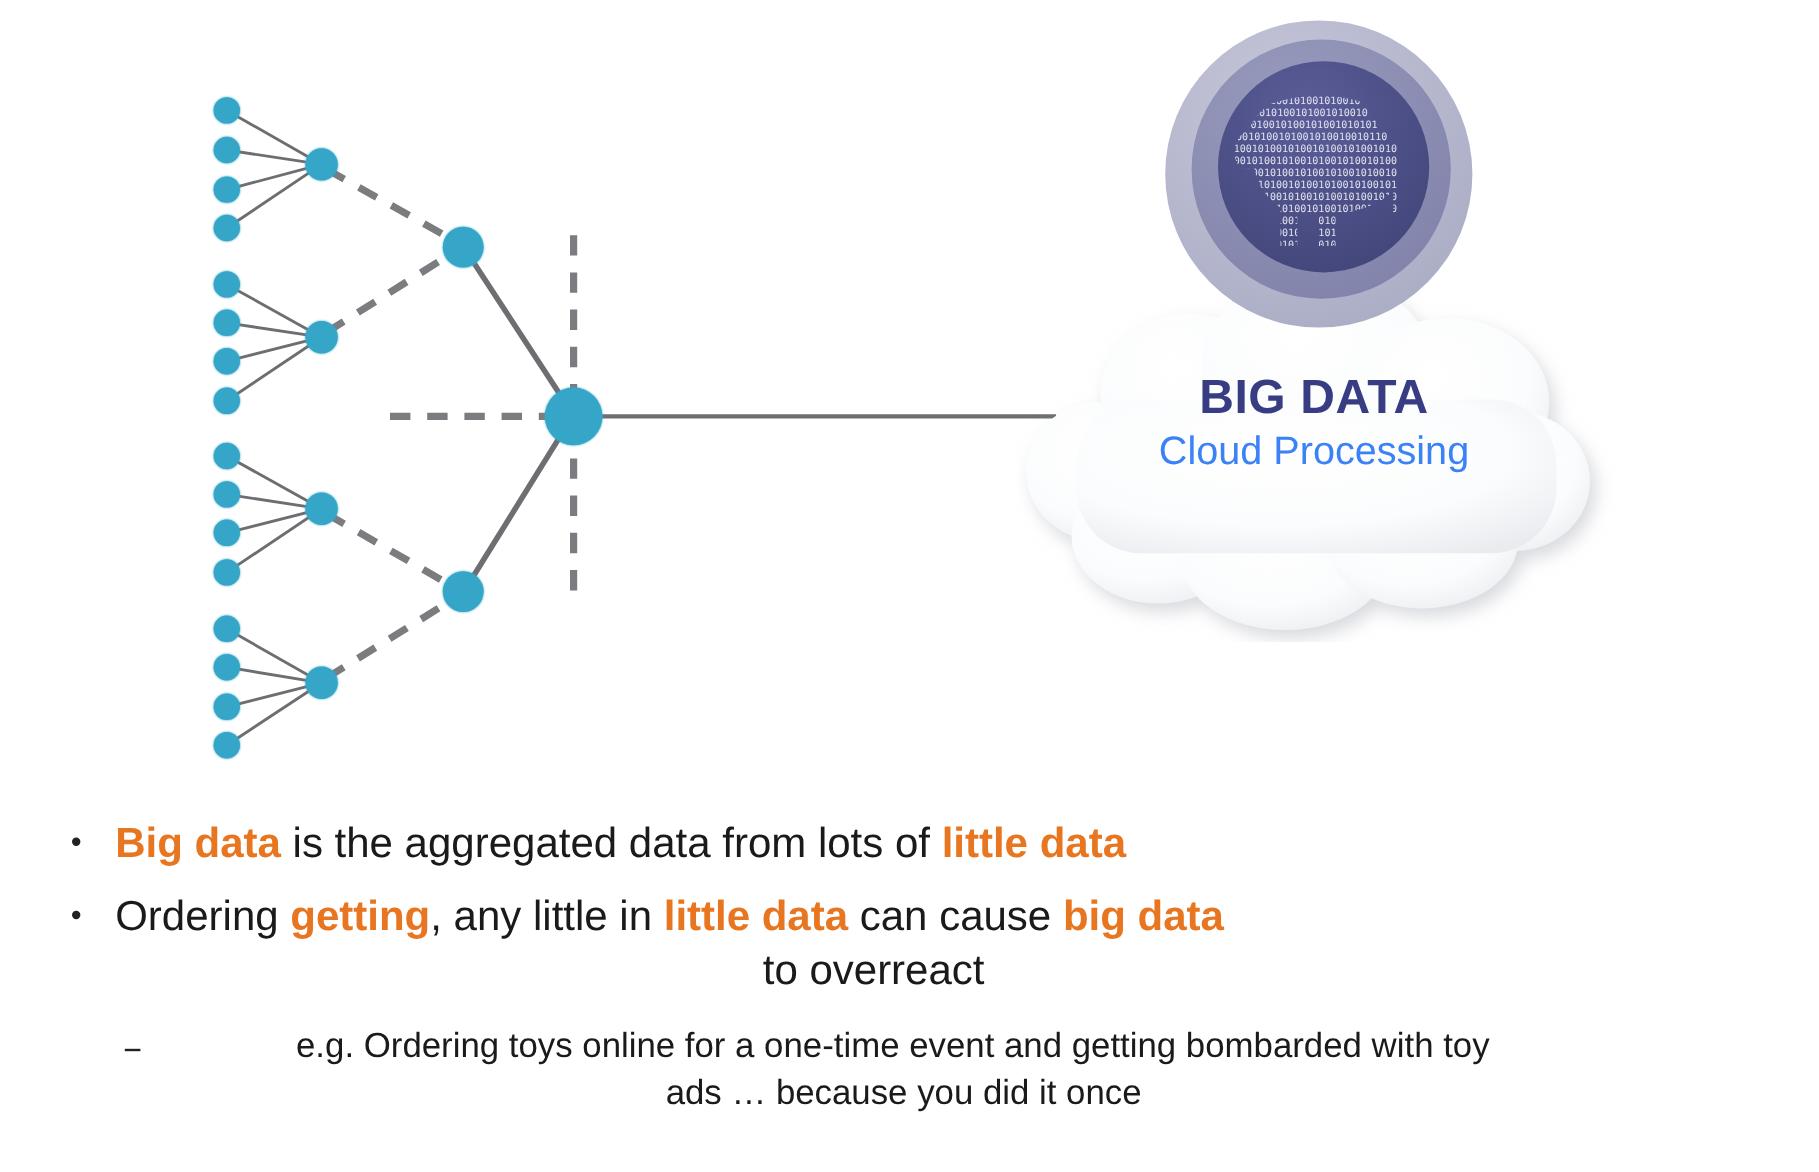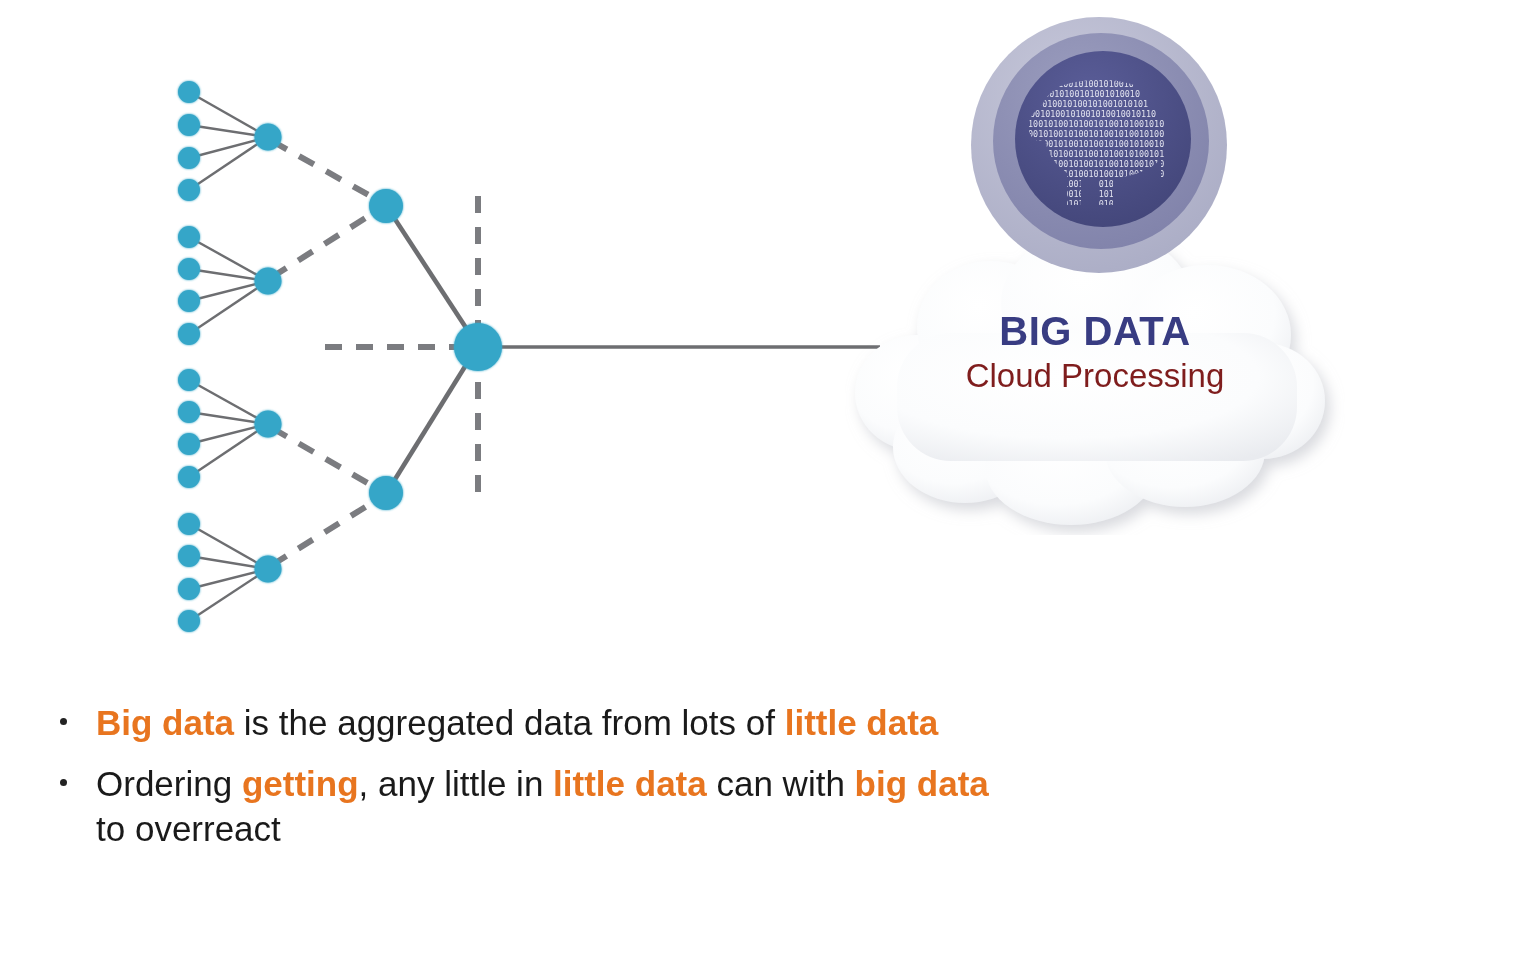--- a/index.html
+++ b/index.html
@@ -19,46 +19,46 @@
   #cloudsvg{position:absolute;left:0;top:0;width:500px;height:320px;}
   #cloud-text{
     position:absolute;left:0;top:95px;width:500px;text-align:center;
     pointer-events:none;
   }
   #cloud-title{
     font-size:40px;font-weight:bold;color:#383c82;letter-spacing:.5px;
     line-height:1.05;
   }
   #cloud-sub{
-    font-size:33px;color:#7f1d1d;margin-top:6px;line-height:1.1;
+    font-size:33px;color:#3b82f6;margin-top:6px;line-height:1.1;
     letter-spacing:0px;
   }
 
   
   #badge{position:absolute;left:963px;top:9px;width:273px;height:273px;}
   #badgesvg{position:absolute;left:0;top:0;width:273px;height:273px;}
 
   
-  #bullets{position:absolute;left:0;top:680px;width:1360px;margin-top:20px;}
+  #bullets{position:absolute;left:0;top:680px;width:1360px;}
   .b1{position:relative;padding-left:96px;margin:0 0 4px 0;}
   .b1 .dot{
     position:absolute;left:60px;top:18px;width:7px;height:7px;
     border-radius:50%;background:#222;
   }
   .b1 .txt{
     font-size:35px;line-height:45px;color:#1a1a1a;
   }
   .or{color:#e8751f;font-weight:bold;}
   .b1.second{margin-top:16px;}
   .b2{position:relative;padding-left:128px;margin-top:22px;}
   .b2 .dash{
     position:absolute;left:104px;top:21px;width:13px;height:2px;background:#222;
   }
   .b2 .txt{font-size:29px;line-height:39px;color:#1a1a1a;}
-  .nowrapblock{display:block;}
+  .nowrapblock{display:block;text-align:center;}
 </style>
 </head>
 <body>
 
 <div id="slide">
 
   <div id="diagram">
     <svg id="netsvg" viewBox="0 0 1516 660">
       <defs>
         <filter id="nodeGlow" x="-60%" y="-60%" width="220%" height="220%">
@@ -234,19 +234,26 @@
 
   <div id="bullets">
 
     <div class="b1">
       <span class="dot"></span>
       <div class="txt"><span class="or">Big data</span><span> is the aggregated data from lots of </span><span class="or">little data</span></div>
     </div>
 
     <div class="b1 second">
       <span class="dot"></span>
-      <div class="txt"><span>Ordering </span><span class="or">getting</span><span>, any little in </span><span class="or">little data</span><span> can with </span><span class="or">big data</span><span class="nowrapblock">to overreact</span></div>
-    </div>
-
+      <div class="txt"><span>Ordering </span><span class="or">getting</span><span>, any little in </span><span class="or">little data</span><span> can cause </span><span class="or">big data</span><span class="nowrapblock">to overreact</span></div>
+    </div>
+
+    <div class="b2">
+      <span class="dash"></span>
+      <div class="txt">
+        <span class="nowrapblock">e.g. Ordering toys online for a one-time event and getting bombarded with toy</span>
+        <span class="nowrapblock" style="padding-left:18px">ads … because you did it once</span>
+      </div>
+    </div>
 
   </div>
 
 </div>
 
 </body></html>

